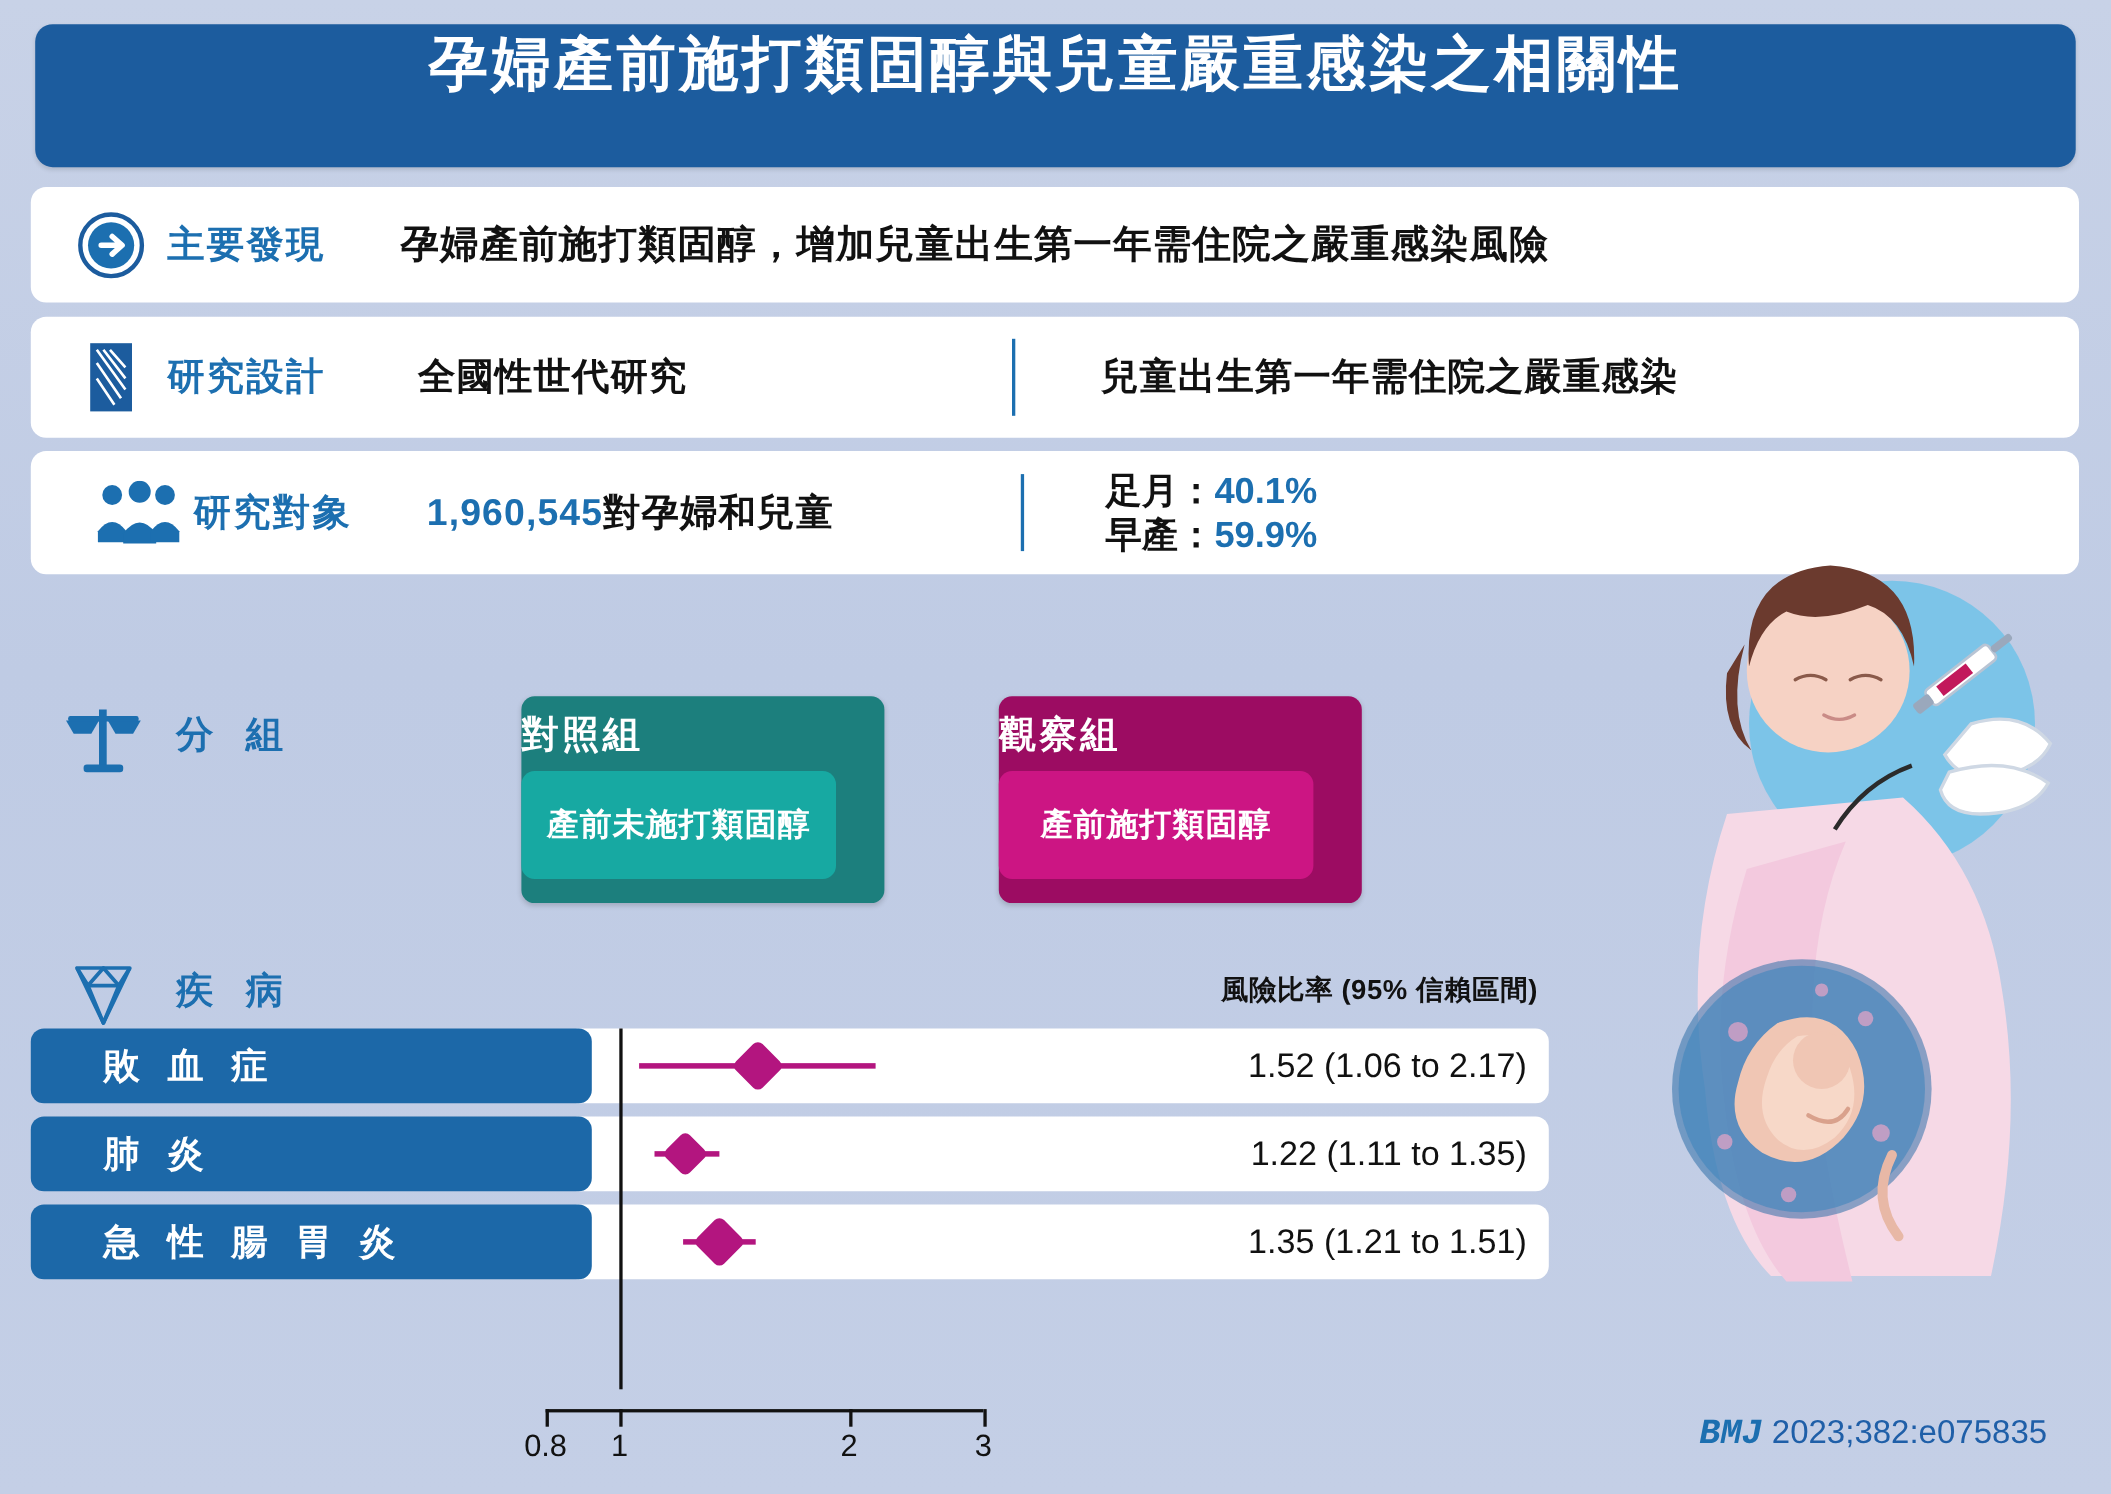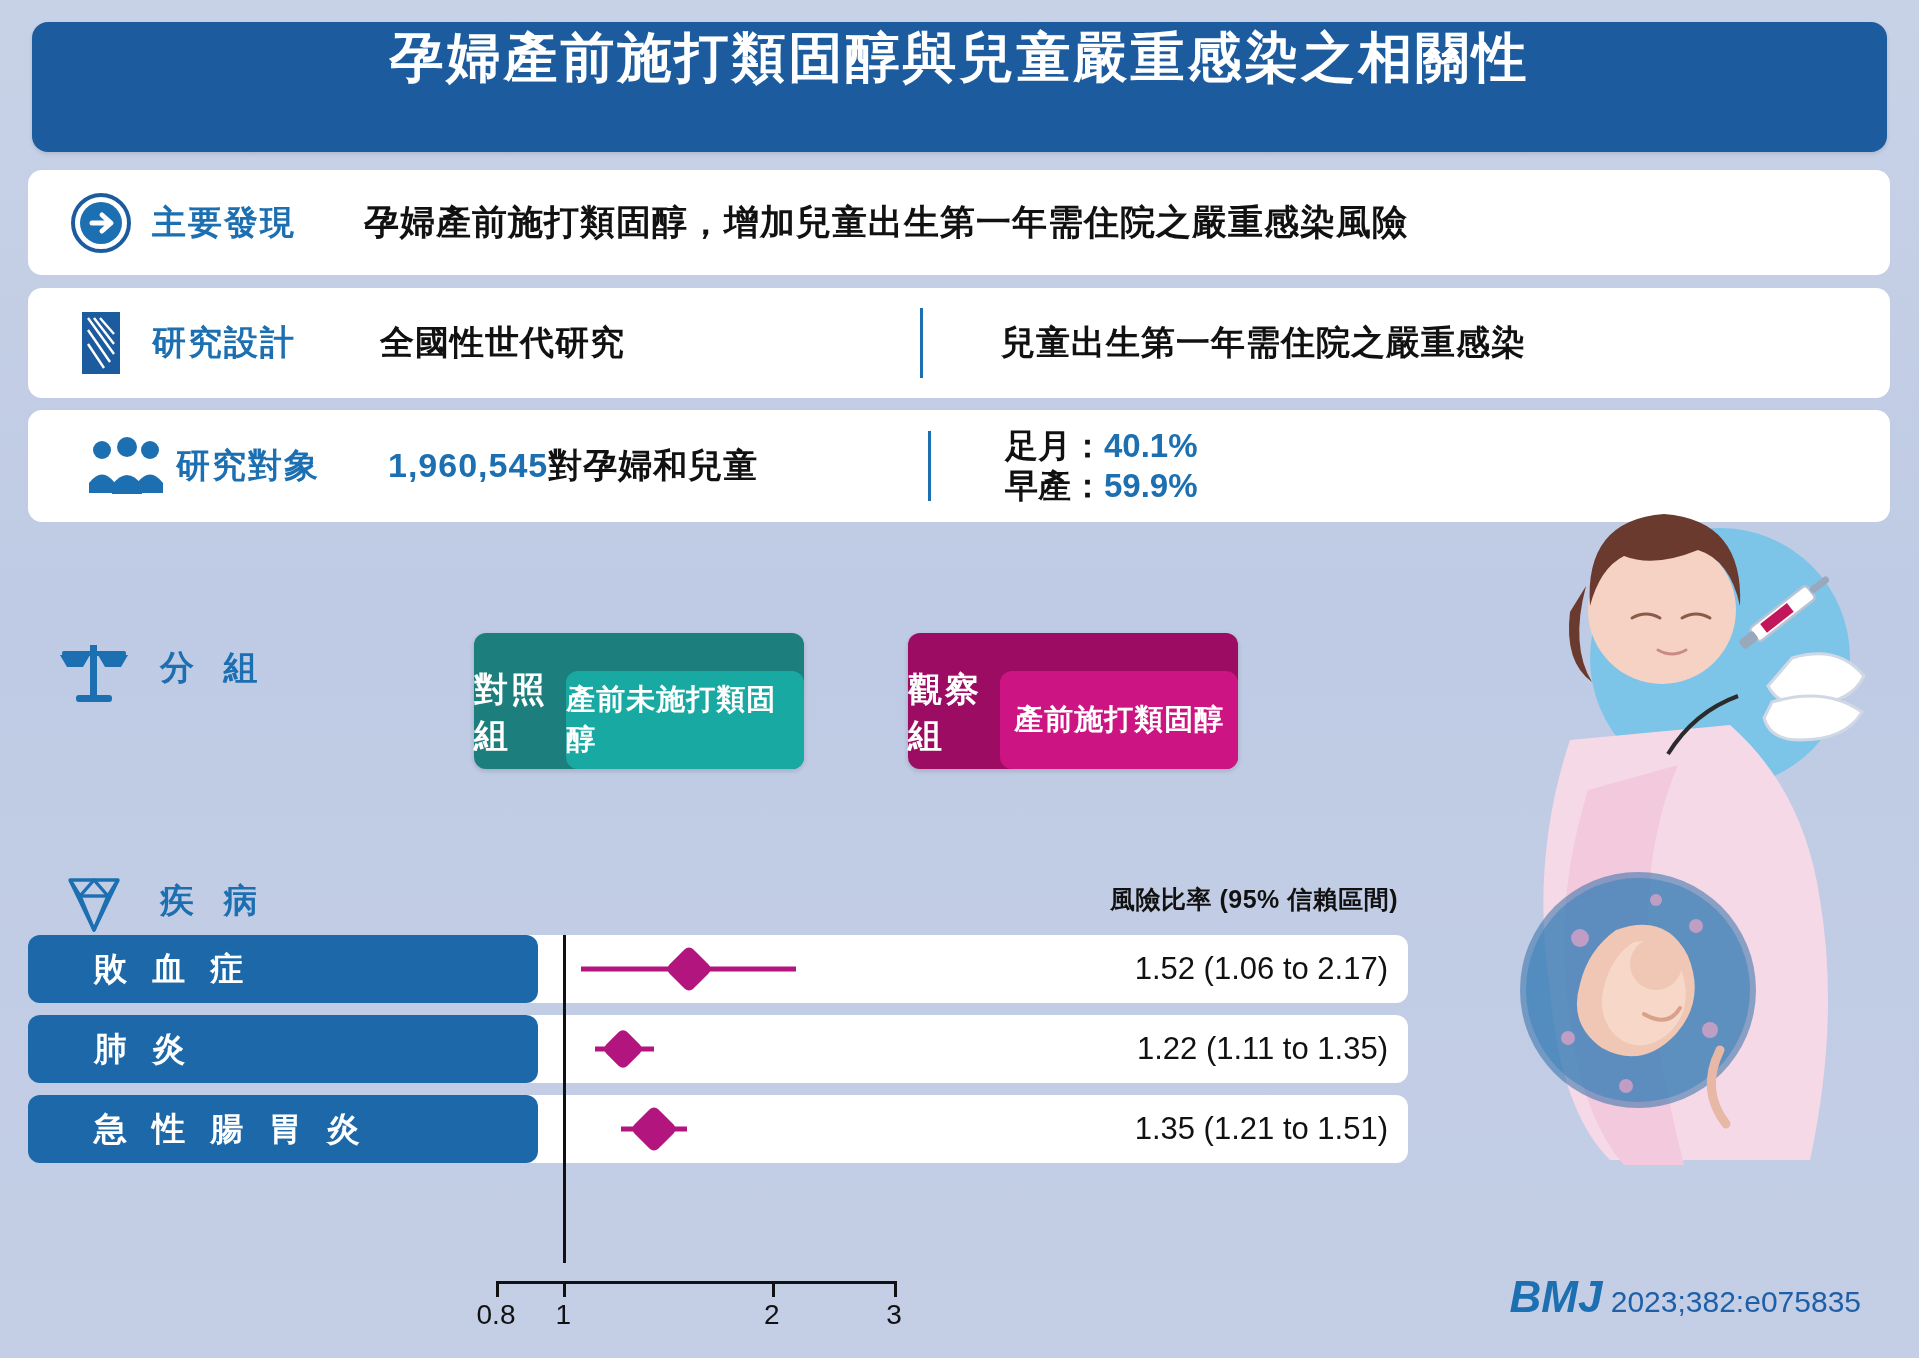--- a/index.html
+++ b/index.html
@@ -78,24 +78,24 @@
   .sec-label {
     position: absolute;
     color: #1c6fb0; font-size: 34px; font-weight: bold; letter-spacing: 10px;
   }
   .grp-ico  { left: 52px; top: 640px; }
   .grp-lab  { left: 160px; top: 645px; }
   .dis-ico  { left: 52px; top: 872px; }
   .dis-lab  { left: 160px; top: 878px; }
 
   .grp-box {
-    position: absolute; top: 633px; width: 330px; height: 136px;
+    position: absolute; top: 633px; width: 330px; height: 188px;
     border-radius: 12px;
     box-shadow: 0 2px 5px rgba(0,0,0,.16);
-    display: flex; flex-direction: row; align-items: flex-end;
+    display: flex; flex-direction: column; align-items: flex-start;
   }
   .grp-ctrl { left: 474px; background: #1c7f7d; }
   .grp-obs  { left: 908px; background: #9c0c62; }
   .grp-head {
     color: #fff; font-size: 34px; font-weight: bold; letter-spacing: 3px;
     margin-top: 12px; margin-bottom: 10px;
   }
   .grp-inner {
     width: 286px; height: 98px; border-radius: 12px;
     display: flex; align-items: center; justify-content: center;
@@ -167,21 +167,21 @@
   .ax-lbl {
     position: absolute; top: 34px; transform: translateX(-50%);
     font-size: 28px; color: #111;
   }
 
   
   .cite {
     position: absolute; right: 58px; bottom: 36px;
     font-size: 30px; color: #1c6fb0; font-weight: bold;
   }
-  .cite .j { font-style: italic; font-size: 44px; }
+  .cite .j { font-style: italic; font-size: 32px; font-family: Liberation Mono, monospace; }
   .cite .rest { font-weight: normal; color: #1f5fa8; }
 
   
   .illo { position: absolute; left: 1420px; top: 490px; width: 480px; height: 700px; }
 </style>
 </head>
 <body>
 
 <div class="page">
 

